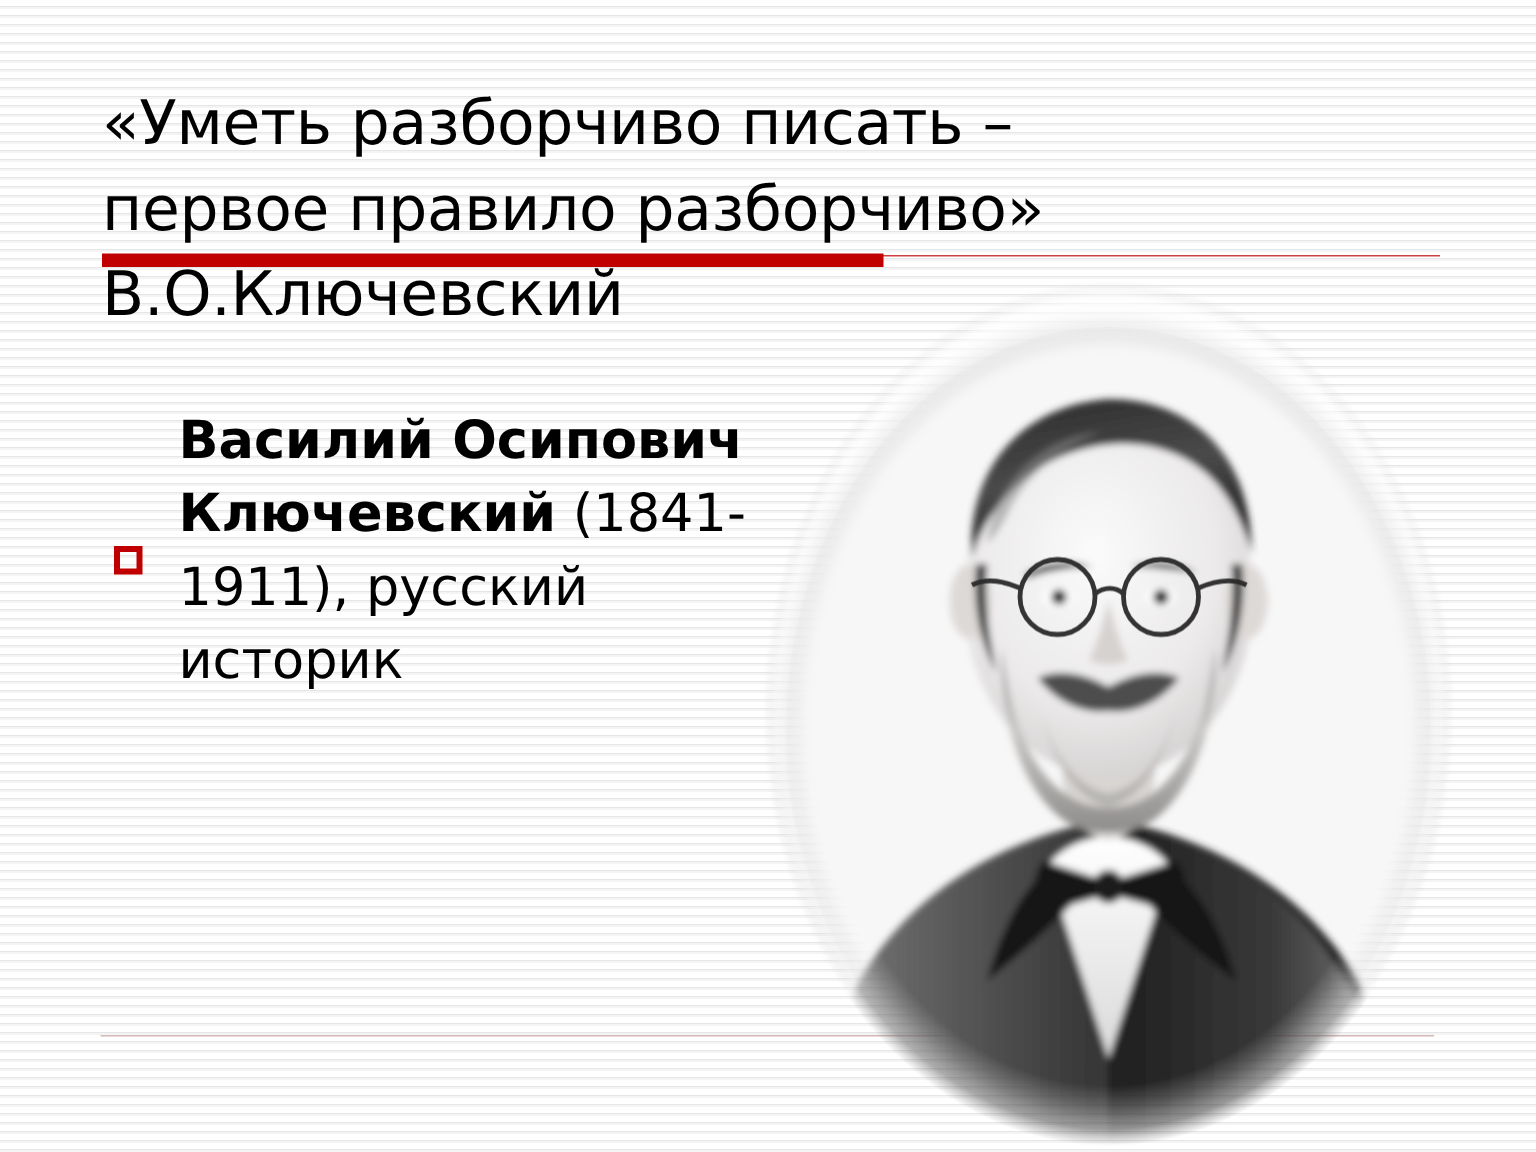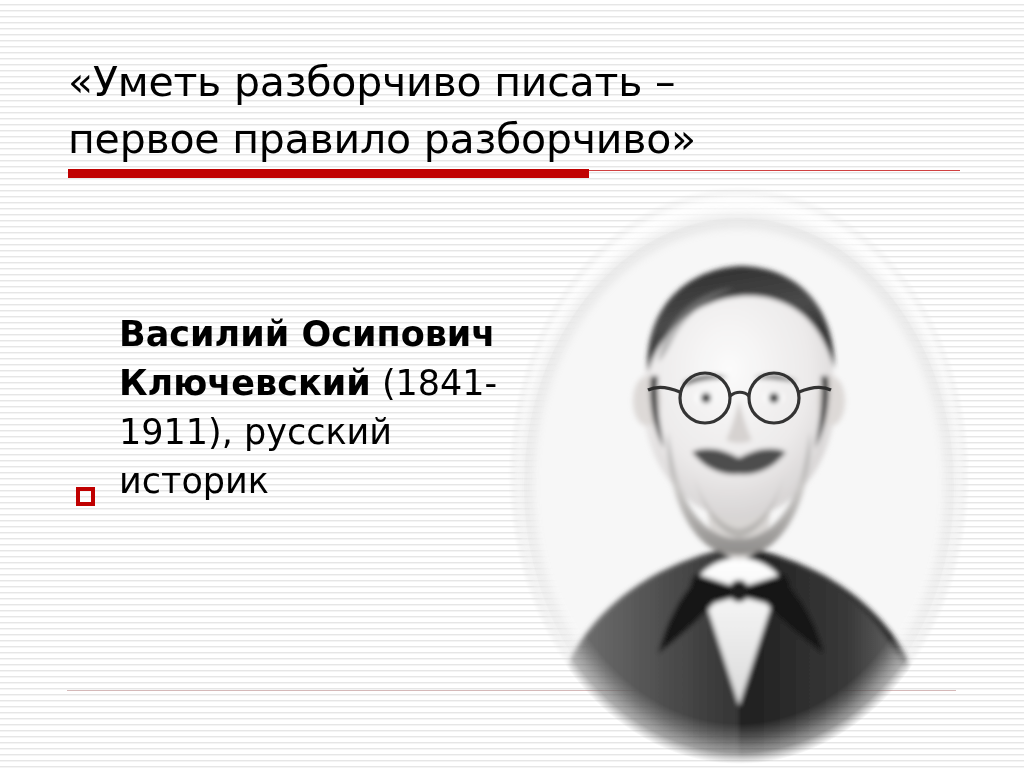--- a/index.html
+++ b/index.html
@@ -67,22 +67,21 @@
   }
 
   
   #bullet-block {
     position: absolute;
     left: 76px;
     top: 270px;
     width: 440px;
     z-index: 5;
     display: flex;
-    align-items: flex-end;
-    margin-top: 40px;
+    align-items: center;
   }
   #bullet-marker {
     flex: 0 0 auto;
     width: 19px;
     height: 19px;
     box-sizing: border-box;
     border: 4px solid #c00000;
     margin-top: 11px;
     margin-right: 24px;
   }
@@ -249,20 +248,21 @@
 
         <ellipse cx="231" cy="300" rx="214" ry="266" fill="none" stroke="#9a9a9a" stroke-width="14" opacity="0.18" filter="url(#softer)"></ellipse>
         <ellipse cx="231" cy="289" rx="228" ry="285" fill="none" stroke="#8f8f8f" stroke-width="6" opacity="0.35" filter="url(#edgeBlur)"></ellipse>
       </g>
     </svg>
   </div>
 
   <div id="title-block">
     <div class="title-line">«Уметь разборчиво писать –</div>
     <div class="title-line">первое правило разборчиво»</div>
+    <div class="title-line">В.О.Ключевский</div>
   </div>
 
   <div id="title-rule-thin"></div>
   <div id="title-rule-thick"></div>
 
   <div id="bullet-block">
     <span id="bullet-marker"></span>
     <div id="bullet-text">
       <span class="name">Василий Осипович Ключевский</span>
       <span class="detail">(1841-1911), русский историк</span>

